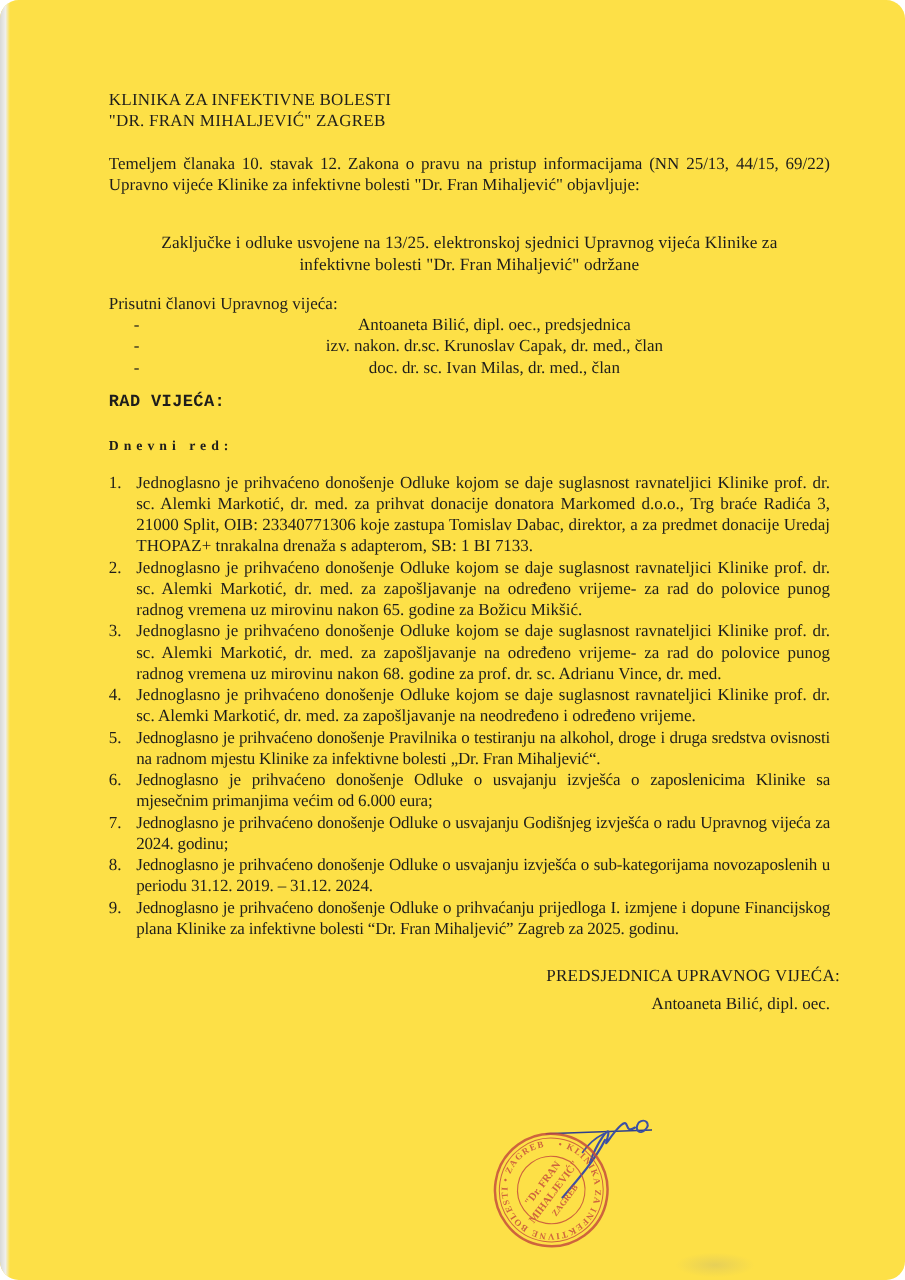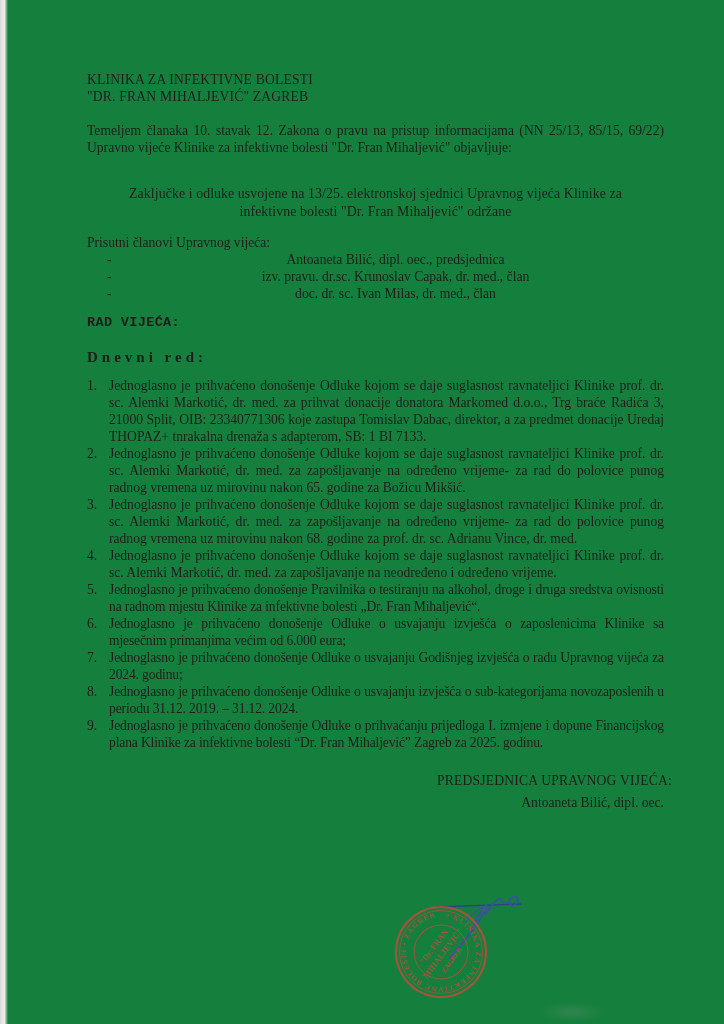--- a/index.html
+++ b/index.html
@@ -1,22 +1,23 @@
 <!DOCTYPE html>
 <html lang="hr"><head>
 <meta charset="utf-8">
 <style>
   html,body { margin:0; padding:0; background:#ffffff; }
   .page {
     position:relative;
     width:724px; height:1024px;
-    background:#15803d;
+    background:#fde047;
     font-family:"Liberation Serif", "DejaVu Serif", serif;
     color:#1e1d1b;
     overflow:hidden;
+    border-radius:15px;
   }
   .scan-edge-left {
     position:absolute; left:0; top:0; bottom:0; width:8px;
     background:linear-gradient(90deg,#d9d9d6 0%, #efefec 55%, rgba(255,255,255,0) 100%);
   }
   .smudge {
     position:absolute; left:540px; top:1002px; width:64px; height:20px;
     background:radial-gradient(ellipse at center, rgba(150,150,148,.22), rgba(150,150,148,0) 70%);
   }
   .content {
@@ -28,21 +29,21 @@
   .doc-title {
     margin-top:29px; font-weight:normal; text-align:center;
     font-size:13.8px; line-height:17.5px; letter-spacing:.1px;
   }
   .attendees-heading { margin-top:14px; }
   .attendee-row { display:flex; }
   .attendee-marker { width:20px; padding-left:20px; }
   .attendee-name { flex:1;text-align:center; }
   .rad-vijeca { margin-top:12px; font-weight:bold; letter-spacing:.3px;font-family:Liberation Mono, monospace; }
   .dnevni-red {
-    margin-top:17px; font-weight:bold; font-size:15px;
+    margin-top:17px; font-weight:bold; font-size:11px;
     line-height:19px; letter-spacing:4px;
   }
   .agenda { margin-top:10px; }
   .agenda-item { display:flex; }
   .agenda-num { width:22px; flex:0 0 22px; }
   .agenda-text { flex:1; text-align:justify; }
   .agenda-item.condensed .agenda-text { letter-spacing:-0.15px; }
   .sig-block { margin-top:21px; margin-left:350px; width:227px;text-align:right; }
   .sig-role { letter-spacing:.2px; white-space:nowrap; }
   .sig-name { margin-top:5px; white-space:nowrap; }
@@ -56,37 +57,37 @@
 <div class="page">
   <div class="scan-edge-left"></div>
 
   <div class="content">
 
     <div class="clinic-header">
       <div>KLINIKA ZA INFEKTIVNE BOLESTI</div>
       <div>"DR. FRAN MIHALJEVIĆ" ZAGREB</div>
     </div>
 
-    <div class="intro">Temeljem članaka 10. stavak 12. Zakona o pravu na pristup informacijama (NN 25/13, 85/15, 69/22) Upravno vijeće Klinike za infektivne bolesti "Dr. Fran Mihaljević" objavljuje:</div>
+    <div class="intro">Temeljem članaka 10. stavak 12. Zakona o pravu na pristup informacijama (NN 25/13, 44/15, 69/22) Upravno vijeće Klinike za infektivne bolesti "Dr. Fran Mihaljević" objavljuje:</div>
 
     <div class="doc-title">
       <div>Zaključke i odluke usvojene na 13/25. elektronskoj sjednici Upravnog vijeća Klinike za</div>
       <div>infektivne bolesti "Dr. Fran Mihaljević" održane</div>
     </div>
 
     <div class="attendees-heading">Prisutni članovi Upravnog vijeća:</div>
 
     <div class="attendee-list">
       <div class="attendee-row">
         <span class="attendee-marker">-</span>
         <span class="attendee-name">Antoaneta Bilić, dipl. oec., predsjednica</span>
       </div>
       <div class="attendee-row">
         <span class="attendee-marker">-</span>
-        <span class="attendee-name">izv. pravu. dr.sc. Krunoslav Capak, dr. med., član</span>
+        <span class="attendee-name">izv. nakon. dr.sc. Krunoslav Capak, dr. med., član</span>
       </div>
       <div class="attendee-row">
         <span class="attendee-marker">-</span>
         <span class="attendee-name">doc. dr. sc. Ivan Milas, dr. med., član</span>
       </div>
     </div>
 
     <div class="rad-vijeca">RAD VIJEĆA:</div>
 
     <div class="dnevni-red">Dnevni red:</div>

